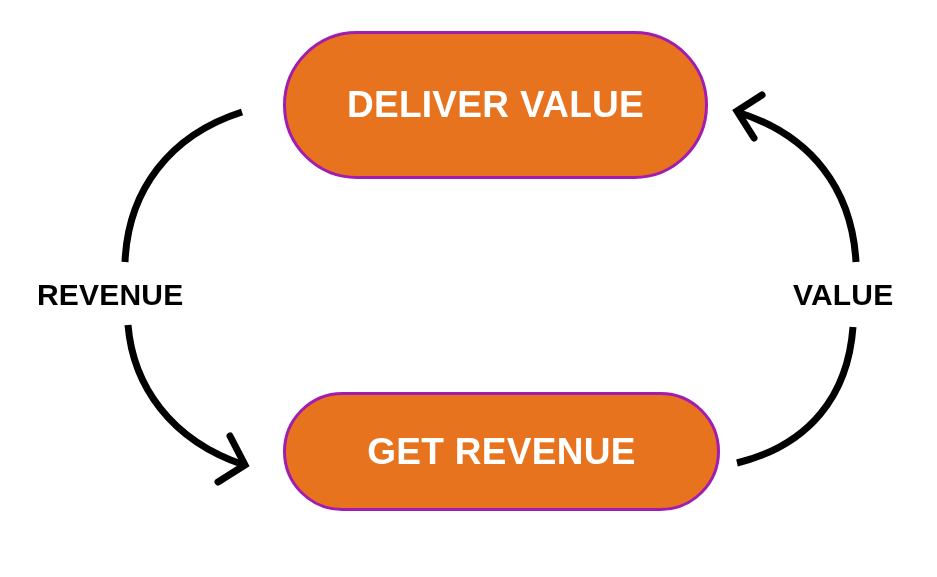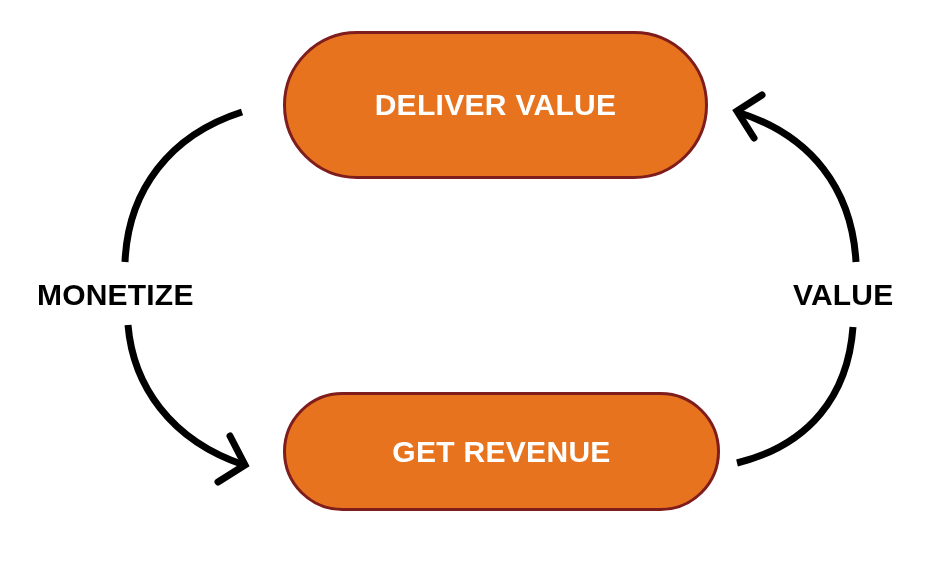--- a/index.html
+++ b/index.html
@@ -1,24 +1,24 @@
 <!DOCTYPE html>
 <html><head>
   <meta charset="utf-8">
   <style>
     html, body { margin: 0; padding: 0; background: #ffffff; }
     body { width: 937px; height: 577px; position: relative; overflow: hidden;
            font-family: "Liberation Sans", "DejaVu Sans", sans-serif; }
     .pill {
       position: absolute;
       background: #e7731e;
-      border: 3px solid #7f1d1d;
+      border: 3px solid #a21caf;
       border-radius: 80px;
       display: flex; align-items: center; justify-content: center;
-      color: #ffffff; font-weight: bold; font-size: 30px; letter-spacing: 0.3px;
+      color: #ffffff; font-weight: bold; font-size: 37px; letter-spacing: 0.3px;
       box-sizing: border-box;
     }
     #pill-top { left: 283px; top: 31px; width: 425px; height: 148px; }
     #pill-bottom { left: 283px; top: 392px; width: 437px; height: 119px; }
     .label {
       position: absolute; color: #000; font-weight: bold; font-size: 30px;
       letter-spacing: 0.2px; white-space: nowrap;
     }
     #label-left { left: 37px; top: 278px; }
     #label-right { left: 793px; top: 278px; }
@@ -37,15 +37,15 @@
   <path d="M 856 262 C 852 190, 812 135, 737 112" fill="none" stroke="#000" stroke-width="7" stroke-linecap="butt"></path>
   <path d="M 762 95 L 737 111 L 754 138" fill="none" stroke="#000" stroke-width="7" stroke-linecap="round" stroke-linejoin="miter"></path>
 
   <path d="M 737 463 C 810 445, 848 395, 853 327" fill="none" stroke="#000" stroke-width="7" stroke-linecap="butt"></path>
 </svg>
 
 <div id="pill-top" class="pill">DELIVER VALUE</div>
 
 <div id="pill-bottom" class="pill">GET REVENUE</div>
 
-<div id="label-left" class="label">MONETIZE</div>
+<div id="label-left" class="label">REVENUE</div>
 
 <div id="label-right" class="label">VALUE</div>
 
 </body></html>

